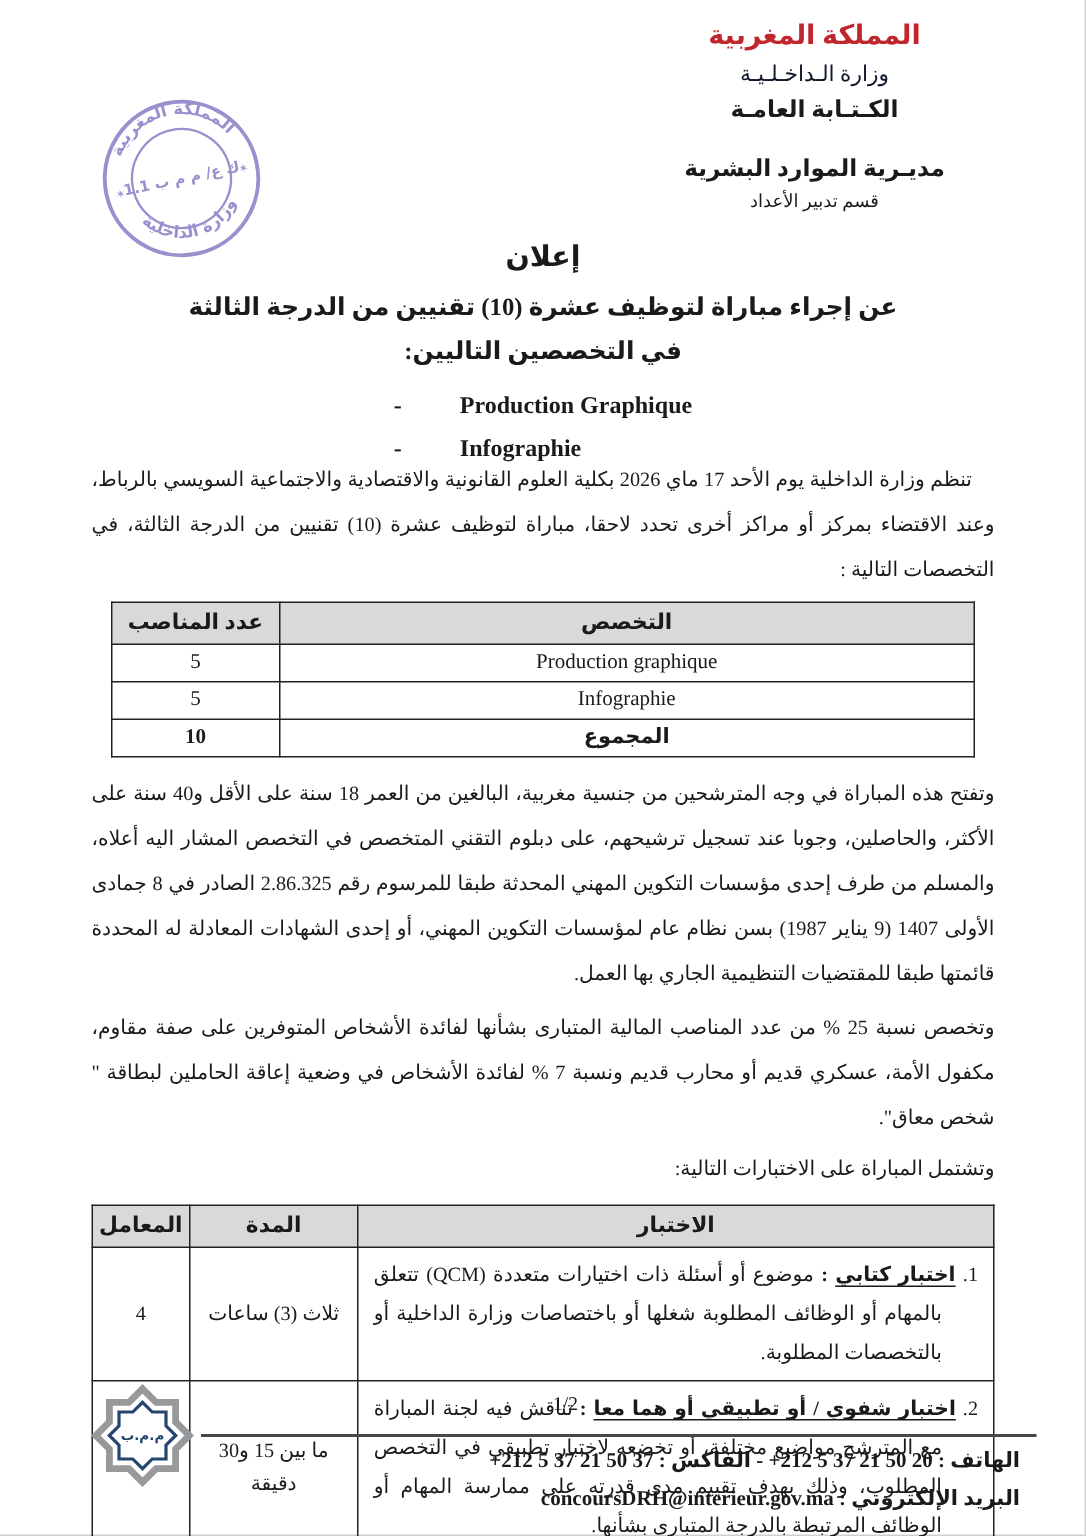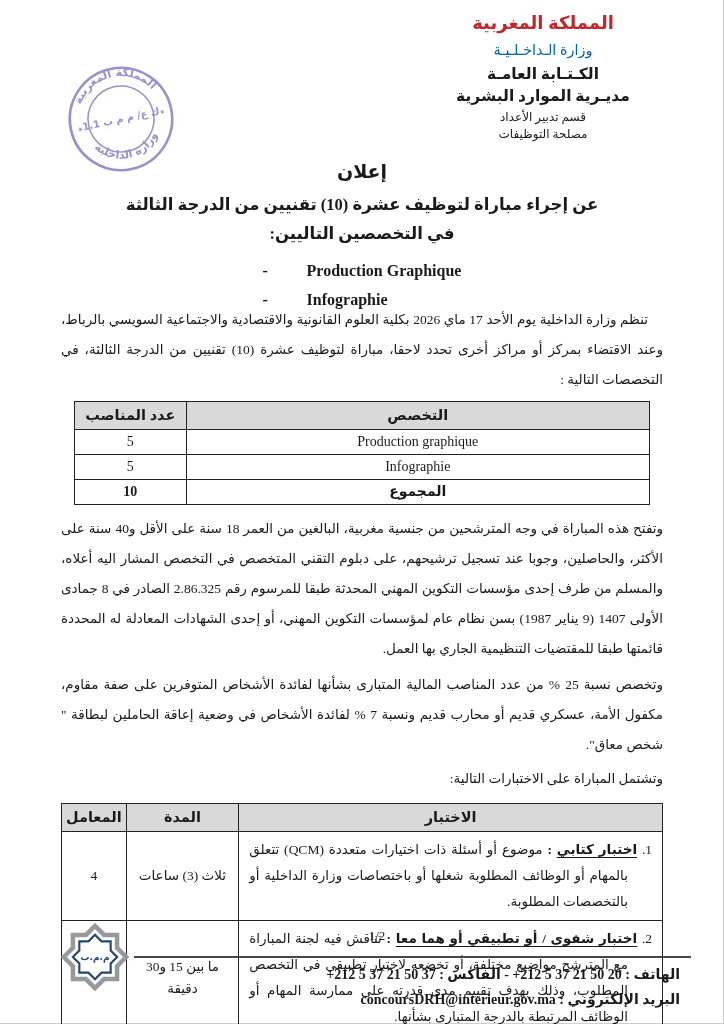--- a/index.html
+++ b/index.html
@@ -12,23 +12,23 @@
   *{box-sizing:border-box;margin:0;padding:0}
   html,body{background:#888}
   .page{
     position:relative;width:724px;height:1024px;margin:0 auto;background:#fff;
     font-family:"Liberation Serif","DejaVu Sans",serif;color:var(--ink);
     overflow:hidden;box-shadow:inset -1px -1px 0 #cfcfcf;
   }
   
   .gov-header{position:absolute;top:12px;right:26px;width:310px;text-align:center;direction:rtl;line-height:1.25}
   .kingdom{color:var(--red);font-size:18px;font-weight:bold;letter-spacing:.5px}
-  .ministry{color:#0369a1;font-size:14.5px;margin-top:6px}
+  .ministry{color:#0f172a;font-size:14.5px;margin-top:6px}
   .secretariat{font-size:15.5px;font-weight:bold;margin-top:5px}
-  .directorate{font-size:15.5px;font-weight:bold;margin-top:3px}
+  .directorate{font-size:15.5px;font-weight:bold;margin-top:20px}
   .division{font-size:12px;margin-top:5px}
   .service{font-size:12px;margin-top:2px}
   
   .stamp{position:absolute;left:66px;top:64px;width:110px;height:110px;transform:rotate(-12deg);opacity:.88}
   .stamp circle{fill:none;stroke:var(--stamp)}
   .stamp .stamp-arc-text{fill:var(--stamp);font-size:10px;font-weight:bold;font-family:"DejaVu Sans",sans-serif}
   .stamp .stamp-center{fill:var(--stamp);font-size:9px;font-weight:bold;text-anchor:middle;font-family:"DejaVu Sans",sans-serif;direction:rtl}
   .stamp .stamp-star{fill:var(--stamp);font-size:7px;text-anchor:middle}
   
   .announce{position:absolute;top:160px;left:0;width:100%;text-align:center;direction:rtl}
@@ -76,21 +76,20 @@
 <body>
 
 <div class="page">
 
   <div class="gov-header">
     <div class="kingdom">المملكة المغربية</div>
     <div class="ministry">وزارة الـداخـلـيـة</div>
     <div class="secretariat">الكـتـابة العامـة</div>
     <div class="directorate">مديـرية الموارد البشرية</div>
     <div class="division">قسم تدبير الأعداد</div>
-    <div class="service">مصلحة التوظيفات</div>
   </div>
 
   <svg class="stamp" viewBox="0 0 100 100">
     <circle cx="50" cy="50" r="46.5" stroke-width="2.4"></circle>
     <circle cx="50" cy="50" r="30" stroke-width="1.4"></circle>
     <path id="arcTop" d="M 11 50 A 39 39 0 0 1 89 50" fill="none"></path>
     <path id="arcBottom" d="M 14 50 A 36 36 0 0 0 86 50" fill="none"></path>
     <text class="stamp-arc-text">
       <textPath href="#arcTop" startOffset="50%" text-anchor="middle">المملكة المغربية</textPath>
     </text>

